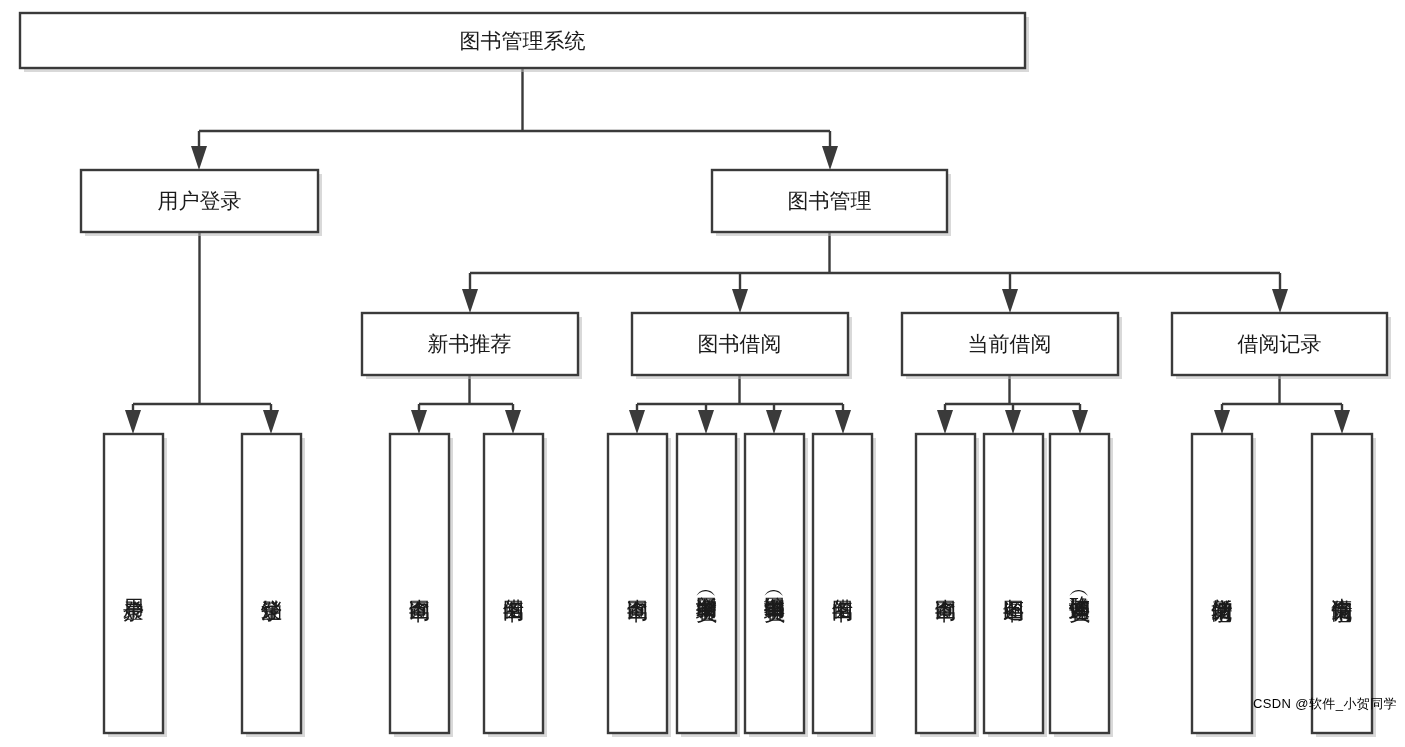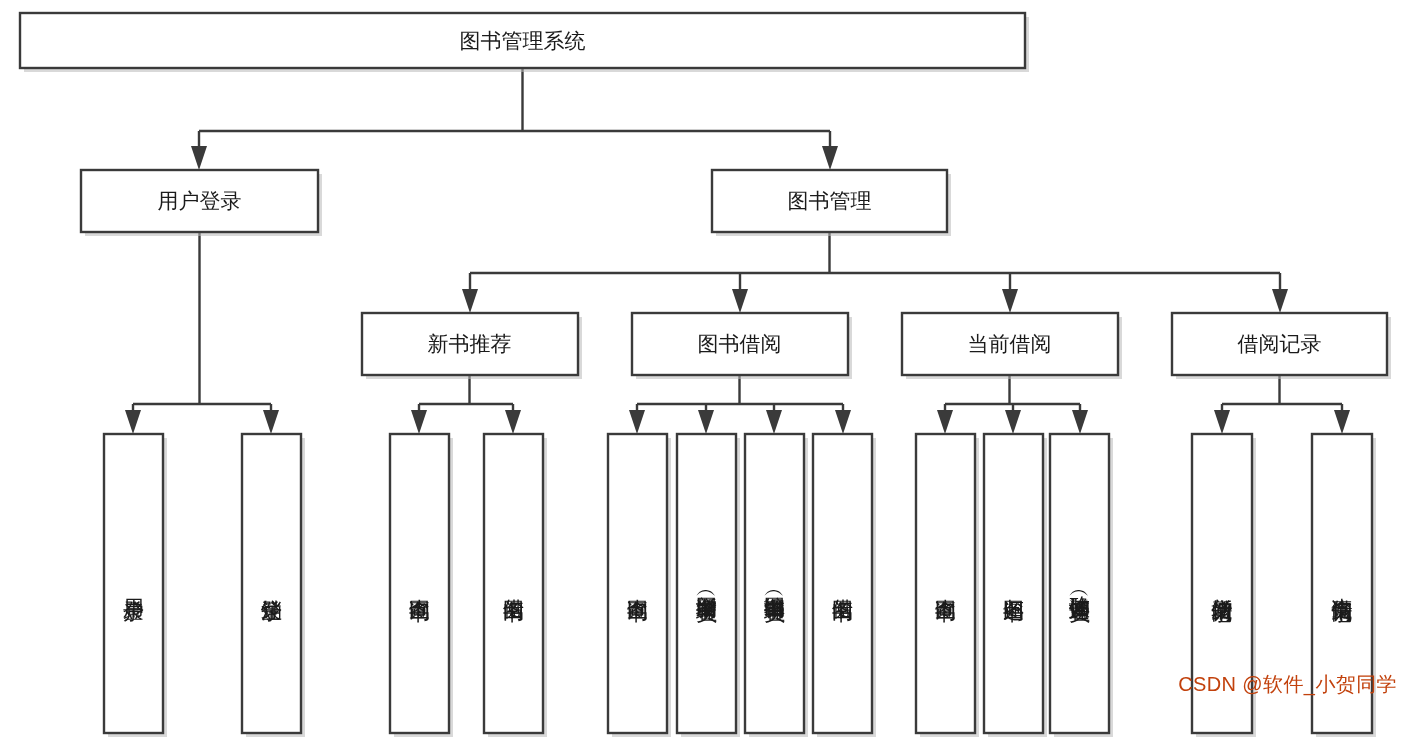--- a/index.html
+++ b/index.html
@@ -64,24 +64,24 @@
     display: flex;
     align-items: center;
     justify-content: center;
     text-align: center;
     white-space: nowrap;
     pointer-events: none;
   }
   .watermark {
     position: absolute;
     right: 8px;
-    bottom: 16px;
-    font-family: "Liberation Sans", "DejaVu Sans", sans-serif;
-    font-size: 20px;
-    color: #c2410c;
+    bottom: 1px;
+    font-family: "Liberation Sans", "DejaVu Sans", sans-serif;
+    font-size: 13px;
+    color: #000000;
     white-space: nowrap;
     letter-spacing: 0.4px;
   }
 </style>
 </head>
 <body>
 
 <div id="diagram-root">
 
   <svg class="diagram" viewBox="0 0 1405 747">

